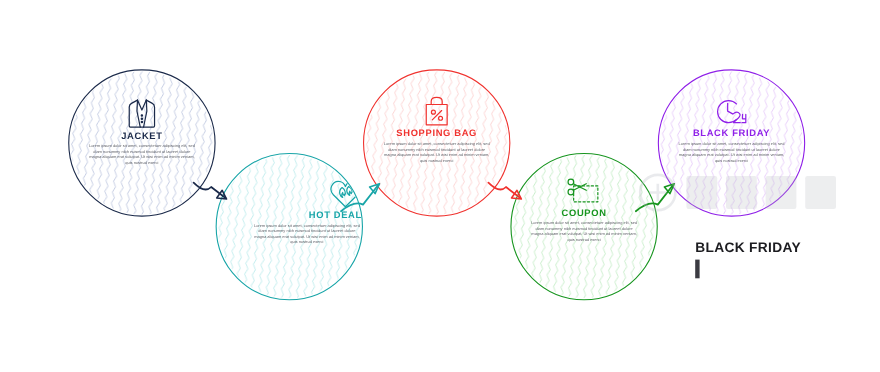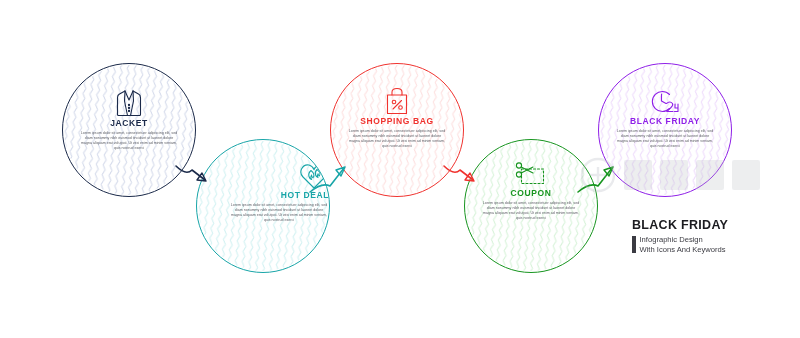--- a/index.html
+++ b/index.html
@@ -274,20 +274,16 @@
       <rect x="84" y="20" width="28" height="30" rx="2"></rect>
       <rect x="120" y="20" width="28" height="30" rx="2"></rect>
       <rect x="156" y="20" width="28" height="30" rx="2"></rect>
     </g>
   </svg>
 
   <div id="brand">
     <div class="brand-title">BLACK FRIDAY</div>
     <div class="brand-sub-wrap">
       <div class="brand-bar"></div>
-      <div class="brand-lines">
-        <div class="brand-sub">Infographic Design</div>
-        <div class="brand-sub">With Icons And Keywords</div>
-      </div>
     </div>
   </div>
 
 </div>
 
 </body></html>

